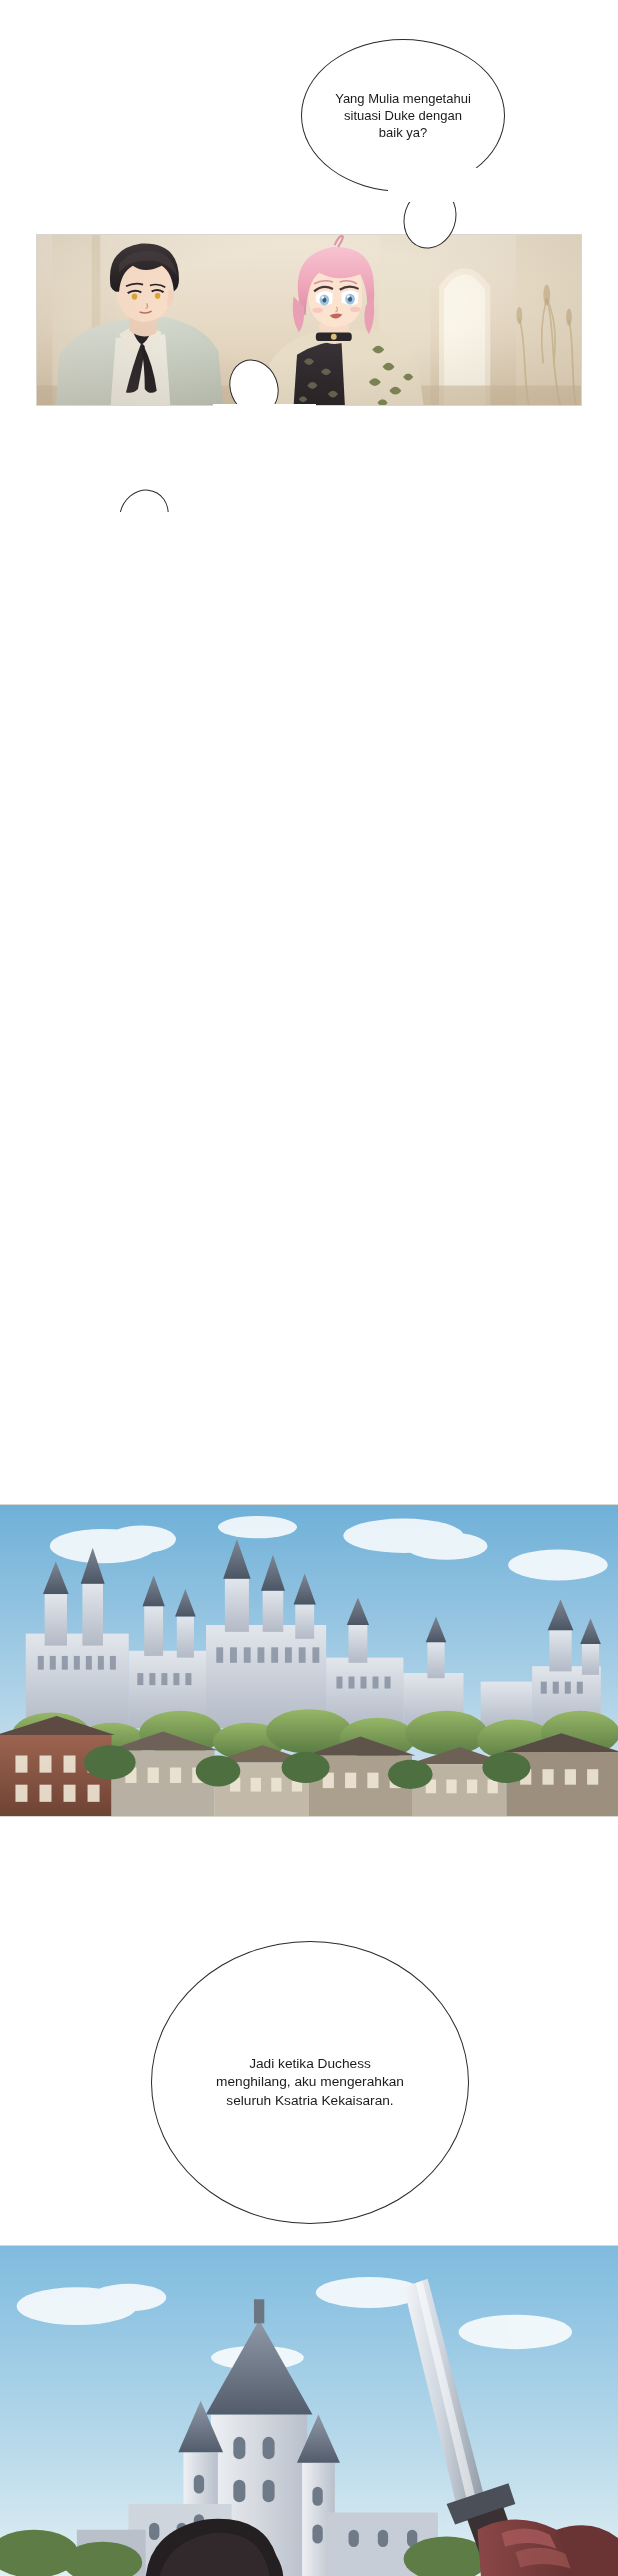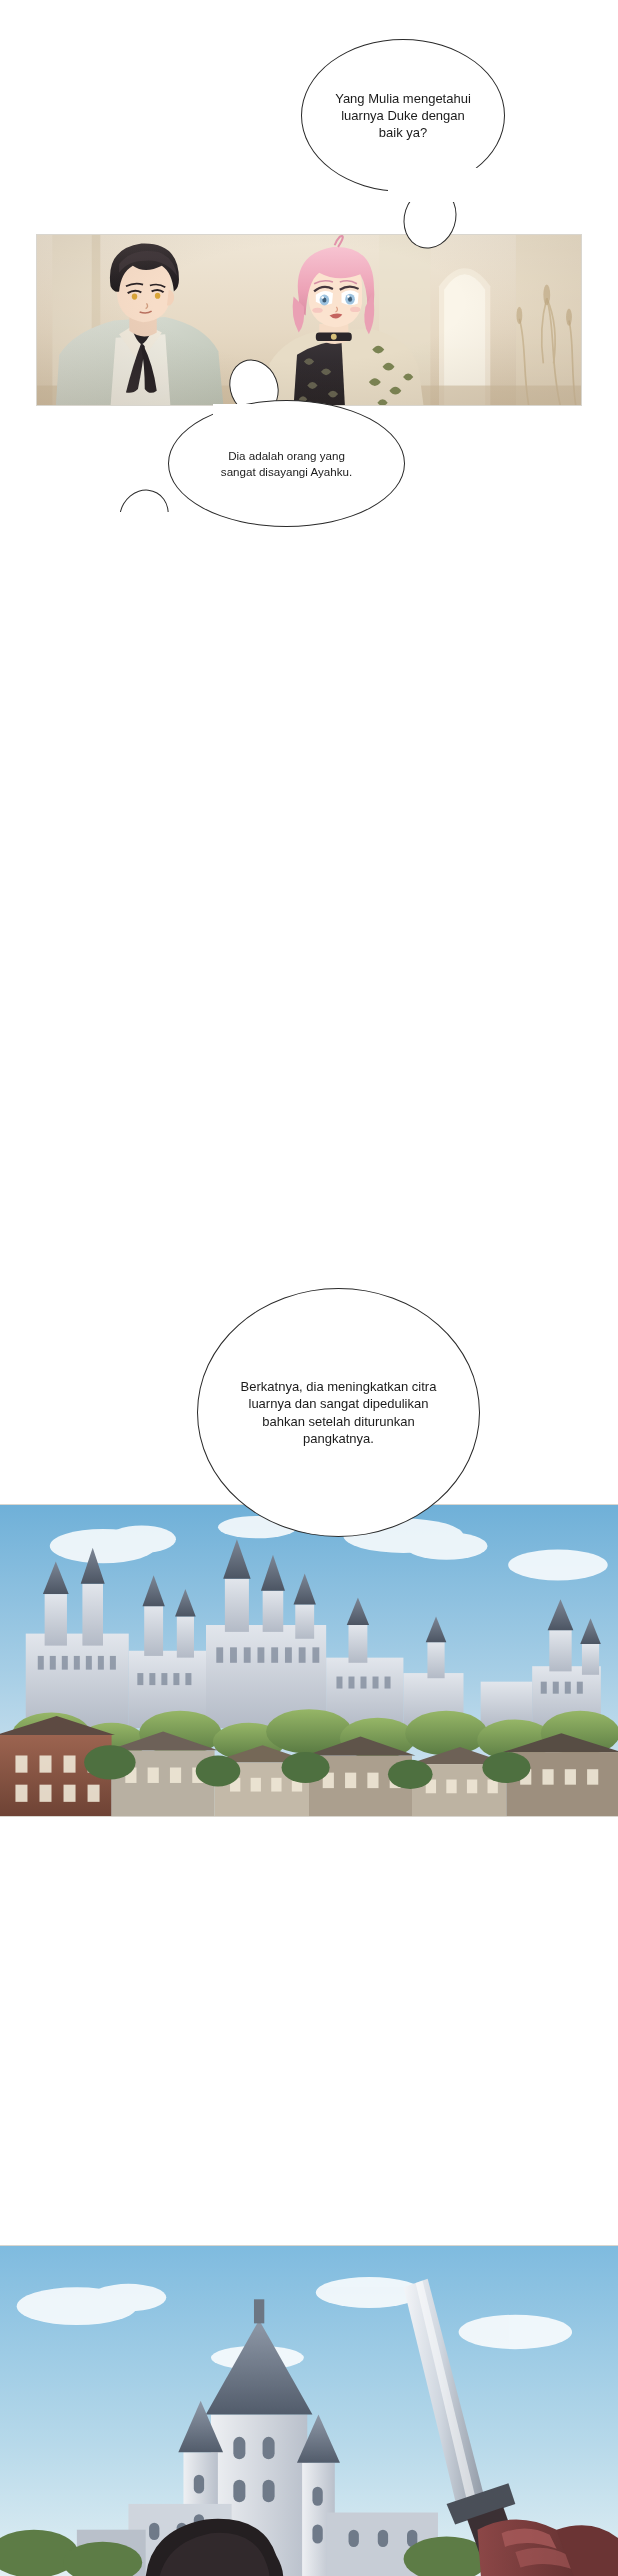--- a/index.html
+++ b/index.html
@@ -86,21 +86,21 @@
 </style>
 </head>
 <body>
 
 <div class="page">
 
   <div class="tail" style="left:404px; top:187px; width:52px; height:62px; transform:rotate(18deg);"></div>
   <div class="tail-mask" style="left:388px; top:168px; width:94px; height:34px;"></div>
   <div class="bubble" id="bubble1" style="left:301px; top:39px; width:204px; height:153px;">
     <div class="txt">Yang Mulia mengetahui
-luarnya Duke dengan
+situasi Duke dengan
 baik ya?</div>
   </div>
 
   <div class="panel" id="panel1">
     <svg id="panel1-inner" viewBox="0 0 636 200" preserveAspectRatio="xMidYMid slice">
       <defs>
         <linearGradient id="hallBg" x1="0" y1="0" x2="0" y2="1">
           <stop offset="0%" stop-color="#efe6d6"></stop>
           <stop offset="55%" stop-color="#e6d9c4"></stop>
           <stop offset="100%" stop-color="#d8c8ae"></stop>
@@ -230,34 +230,24 @@
       <ellipse cx="328" cy="88" rx="6" ry="3" fill="#f0a7ad" opacity=".45"></ellipse>
       <ellipse cx="372" cy="87" rx="6" ry="3" fill="#f0a7ad" opacity=".45"></ellipse>
       </svg>
       <div></div>
 
     <div class="vig"></div>
   </div>
 
   <div class="tail" style="left:230px; top:359px; width:48px; height:57px; transform:rotate(-22deg);"></div>
   <div class="tail-mask" style="left:213px; top:404px; width:103px; height:34px;"></div>
-  <div class="bubble small" style="left:168px; top:400px; width:237px; height:127px;">
-    <div class="txt">Dia adalah orang yang
-sangat disayangi Ayahku.</div>
-  </div>
 
   <div class="tail" style="left:120px; top:489px; width:48px; height:53px; transform:rotate(30deg);"></div>
   <div class="tail-mask" style="left:94px; top:512px; width:103px; height:39px;"></div>
 
-  <div class="bubble" style="left:197px; top:1288px; width:283px; height:249px; z-index:40;">
-    <div class="txt">Berkatnya, dia meningkatkan citra
-luarnya dan sangat dipedulikan
-bahkan setelah diturunkan
-pangkatnya.</div>
-  </div>
 
   <div class="panel" id="panel2">
     <svg viewBox="0 0 720 365" preserveAspectRatio="xMidYMid slice" width="618" height="313">
       <defs>
         <linearGradient id="sky2" x1="0" y1="0" x2="0" y2="1">
           <stop offset="0%" stop-color="#6fb0d8"></stop>
           <stop offset="55%" stop-color="#a8cfe6"></stop>
           <stop offset="100%" stop-color="#dceaf2"></stop>
         </linearGradient>
         <linearGradient id="stone2" x1="0" y1="0" x2="0" y2="1">
@@ -418,20 +408,25 @@
       <g fill="#4e7040">
         <ellipse cx="128" cy="300" rx="30" ry="20"></ellipse>
         <ellipse cx="254" cy="310" rx="26" ry="18"></ellipse>
         <ellipse cx="356" cy="306" rx="28" ry="18"></ellipse>
         <ellipse cx="478" cy="314" rx="26" ry="17"></ellipse>
         <ellipse cx="590" cy="306" rx="28" ry="18"></ellipse>
       </g>
     </svg>
   </div>
 
+  <div class="bubble" style="left:151px; top:1941px; width:318px; height:283px; z-index:40;">
+    <div class="txt" style="font-size:13.7px;">Jadi ketika Duchess
+menghilang, aku mengerahkan
+seluruh Ksatria Kekaisaran.</div>
+  </div>
 
   <div class="panel" id="panel3">
     <svg viewBox="0 0 720 385" preserveAspectRatio="xMidYMid slice" width="618" height="331">
       <defs>
         <linearGradient id="sky3" x1="0" y1="0" x2="0" y2="1">
           <stop offset="0%" stop-color="#7fbbdf"></stop>
           <stop offset="60%" stop-color="#b7d9ea"></stop>
           <stop offset="100%" stop-color="#e3f0f4"></stop>
         </linearGradient>
         <linearGradient id="stone3" x1="0" y1="0" x2="1" y2="0">

